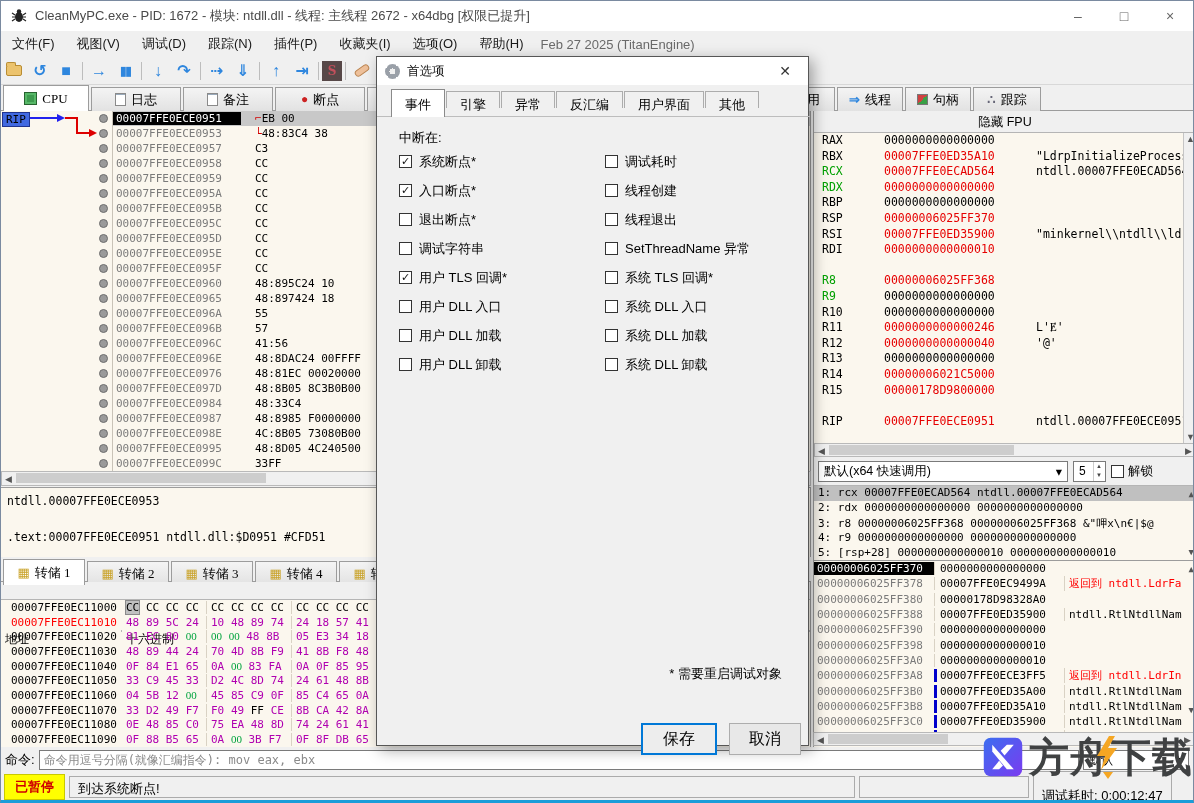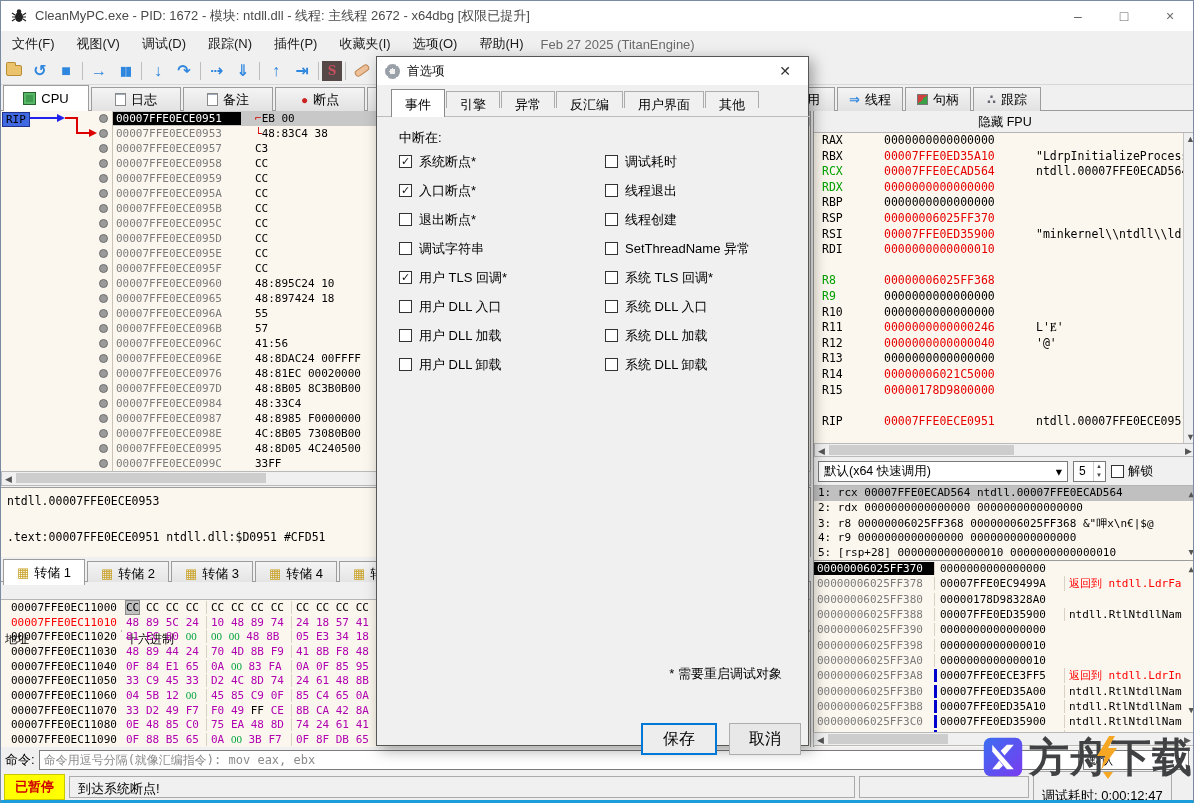--- a/index.html
+++ b/index.html
@@ -26,21 +26,21 @@
   .ti-open-folder-icon i { display:block; width:16px; height:11px; background:#ecc36d; border:1px solid #b98d34; border-radius:2px; position:relative; }
   .ti-open-folder-icon i::before { content:""; position:absolute; left:-1px; top:-4px; width:8px; height:3px; background:#ecc36d; border:1px solid #b98d34; border-bottom:none; border-radius:2px 2px 0 0; }
   .ti-scylla-icon { background:#574848; color:#c3505c; font-size:12px; width:20px; height:20px; font-family:"DejaVu Serif",serif; }
   .ti-patch-icon i { display:block; width:16px; height:7px; background:#eec09a; border:1px solid #bb8450; border-radius:4px; transform:rotate(-35deg); }
   .ti-comment-icon i { display:block; width:14px; height:10px; background:#f9ecA8; border:1px solid #c3ad56; border-radius:3px; box-shadow:2px 2px 0 #e6d684; }
   .ti-attach-icon { color:#8a9bb5; }
   .ti-pause-icon { letter-spacing:-2px; font-size:13px; }
 
   
   #tabstrip { position:absolute; left:0; top:84px; width:100%; height:26px; background:#f0f0f0; border-bottom:1px solid #9c9c9c; }
-  .tab { position:absolute; top:2px; height:24px; display:flex; align-items:center; justify-content:center; gap:5px; border:1px solid #9c9c9c; border-bottom:none; background:linear-gradient(#f4f4f4,#e2e2e2); font-size:13px; padding:0 6px; }
+  .tab { position:absolute; top:2px; height:24px; display:flex; align-items:center; justify-content:center; gap:5px; border:1px solid #9c9c9c; border-bottom:none; background:linear-gradient(#f4f4f4,#e2e2e2); font-size:13px; padding:0 6px;font-family:Liberation Serif, serif; }
   .tab.active { background:#ffffff; top:0; height:26px; z-index:2; }
   .tabicon-cpu { width:13px; height:13px; background:#3e9b4f; border:1px solid #27632f; box-shadow:inset 0 0 0 2px #57b868; }
   .tabicon-sheet { width:11px; height:13px; background:#fff; border:1px solid #8a8a8a; box-shadow:inset 0 3px 0 -2px #9ab, inset 0 6px 0 -5px #9ab; }
   .tabicon-bp { color:#cc2222; font-size:12px; }
   .tabicon-mem { color:#2e8b57; font-size:13px; }
   .tabicon-thread { color:#2e86de; font-weight:bold; }
   .tabicon-handle { width:11px; height:11px; background:linear-gradient(135deg,#d04040 50%,#3aa046 50%); border:1px solid #777; }
   .tabicon-trace { color:#667; font-weight:bold; }
   .tabicon-dump { color:#c9a227; font-size:13px; }
 
@@ -481,25 +481,25 @@
           <span>用户 DLL 卸载</span>
         </div>
       </div>
     <div id="ckright" class="ckcol">
         <div class="ckrow">
           <span class="cbox"></span>
           <span>调试耗时</span>
         </div>
         <div class="ckrow">
           <span class="cbox"></span>
+          <span>线程创建</span>
+        </div>
+        <div class="ckrow">
+          <span class="cbox"></span>
           <span>线程退出</span>
-        </div>
-        <div class="ckrow">
-          <span class="cbox"></span>
-          <span>线程创建</span>
         </div>
         <div class="ckrow">
           <span class="cbox"></span>
           <span>SetThreadName 异常</span>
         </div>
         <div class="ckrow">
           <span class="cbox"></span>
           <span>系统 TLS 回调*</span>
         </div>
         <div class="ckrow">

